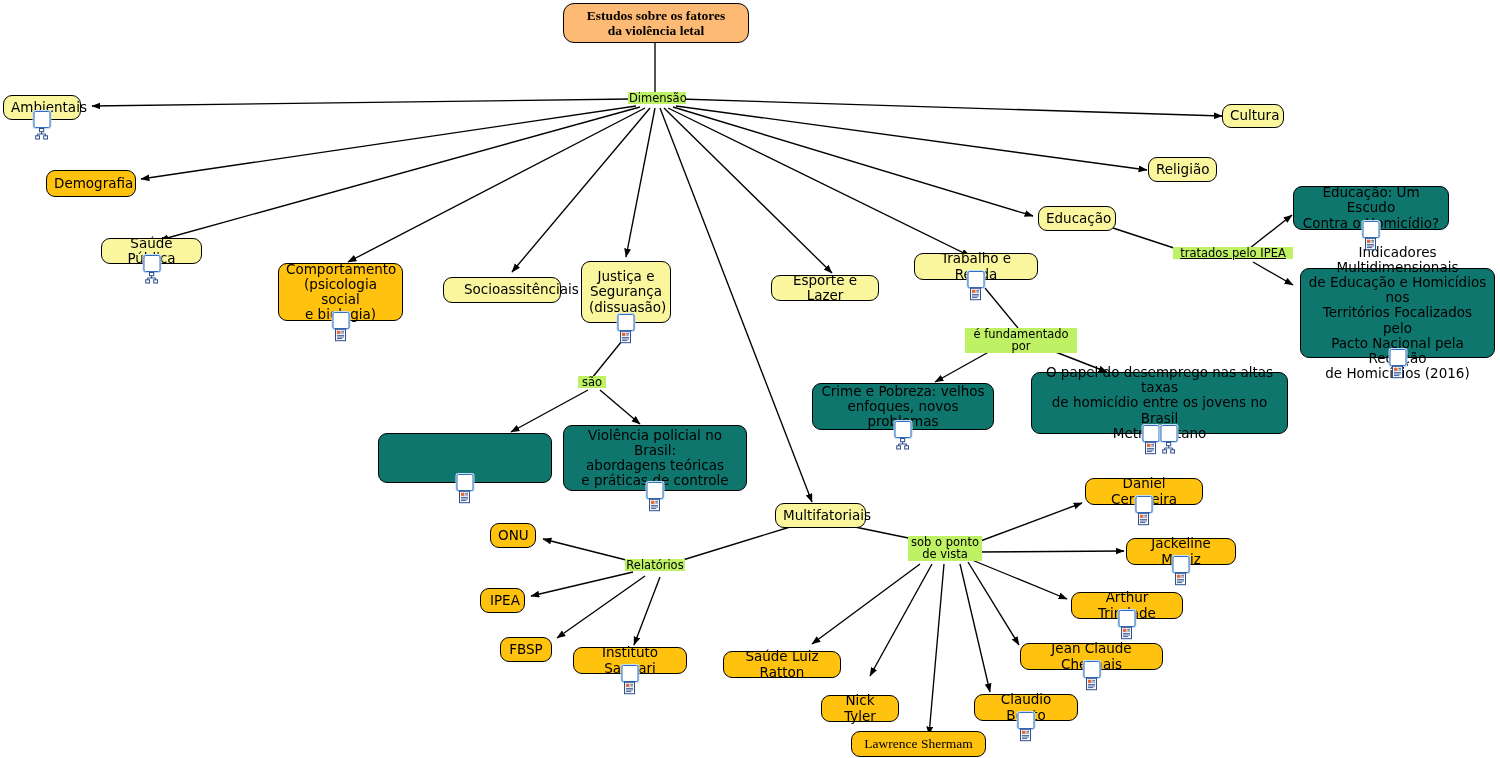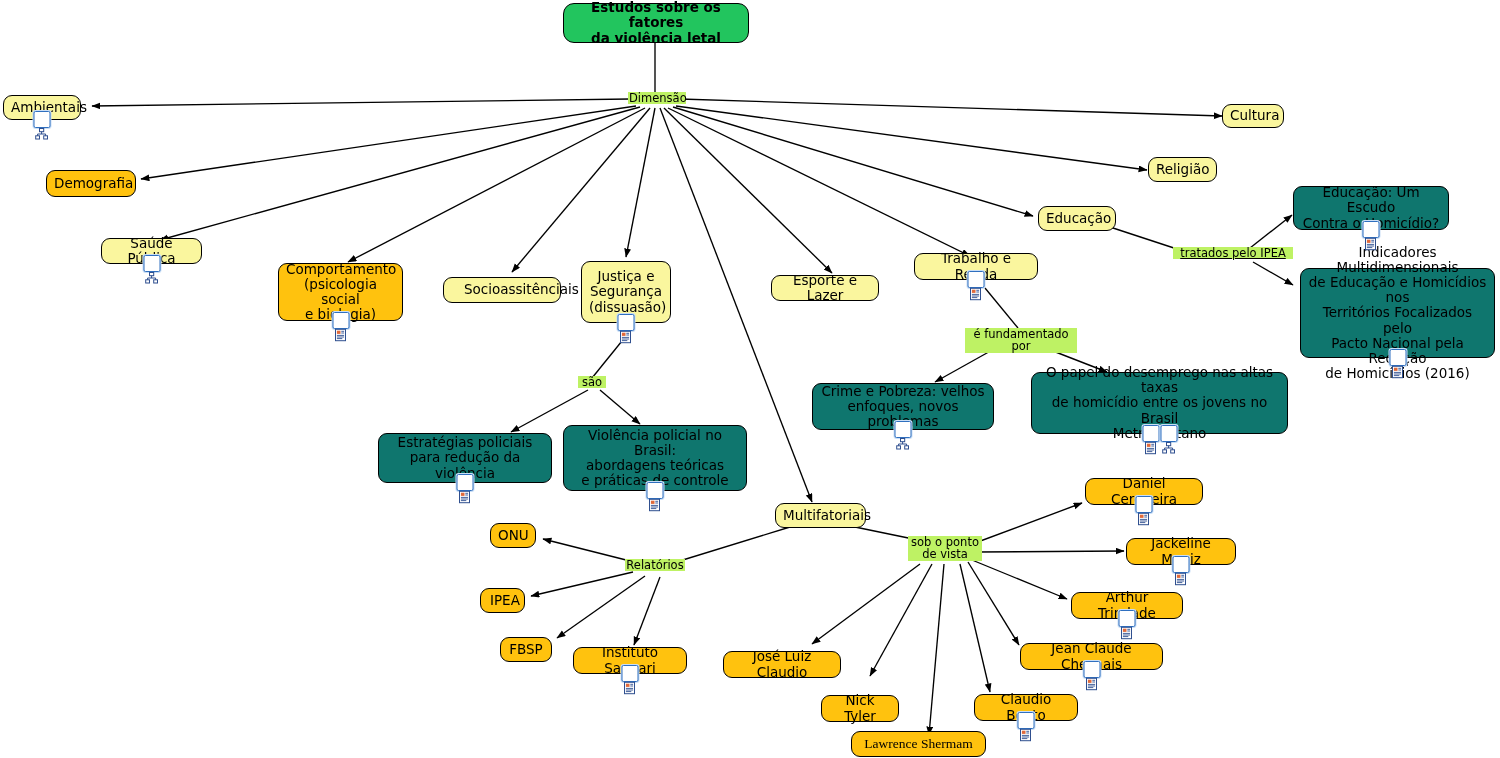--- a/index.html
+++ b/index.html
@@ -34,24 +34,25 @@
     display: flex;
     align-items: center;
     justify-content: center;
     text-align: center;
     color: #000000;
     line-height: 1.12;
     padding: 3px 7px;
     white-space: pre-line;
   }
   .node.root {
-    background: #22c55e;
+    background: #fdba74;
     font-weight: bold;
     font-size: 13.5px;
     border-radius: 11px;
+    font-family: Liberation Serif, serif;
   }
   .node.pale {
     background: #FAF69E;
     font-size: 13.5px;
   }
   .node.orange {
     background: #FFC20E;
     font-size: 13.5px;
   }
   .node.blue {
@@ -321,22 +322,20 @@
             <rect x="5" y="1.5" width="4.2" height="3.2" fill="#fff" stroke="#2F4F8F" stroke-width="1"></rect>
             <rect x="1.2" y="8.8" width="3.8" height="3.2" fill="#fff" stroke="#2F4F8F" stroke-width="1"></rect>
             <rect x="9.2" y="8.8" width="3.8" height="3.2" fill="#fff" stroke="#2F4F8F" stroke-width="1"></rect>
             <path d="M7.1,4.7 L7.1,7 M3.1,8.8 L3.1,7 L11.1,7 L11.1,8.8" stroke="#2F4F8F" stroke-width="1" fill="none"></path>
           </svg>
       </span>
     </span>
   </div>
 
   <div class="node blue" style="left:378px; top:433px; width:174px; height:50px;">
-    <span class="label">Estratégias policiais
-para redução da violência</span>
     <span class="badges">
       <span class="badge">
         <svg width="14" height="14" viewBox="0 0 14 14">
             <rect x="2" y="1.3" width="10" height="11.4" fill="#ffffff" stroke="#2F4F8F" stroke-width="1"></rect>
             <rect x="3.4" y="2.7" width="3.6" height="3.2" fill="#E06A3B"></rect>
             <path d="M7.8,3.3 H10.6 M7.8,5.0 H10.6 M3.4,7.4 H10.6 M3.4,9.0 H10.6 M3.4,10.6 H8.8" stroke="#2F4F8F" stroke-width="0.9"></path>
           </svg>
       </span>
     </span>
   </div>
@@ -444,21 +443,21 @@
         <svg width="14" height="14" viewBox="0 0 14 14">
             <rect x="2" y="1.3" width="10" height="11.4" fill="#ffffff" stroke="#2F4F8F" stroke-width="1"></rect>
             <rect x="3.4" y="2.7" width="3.6" height="3.2" fill="#E06A3B"></rect>
             <path d="M7.8,3.3 H10.6 M7.8,5.0 H10.6 M3.4,7.4 H10.6 M3.4,9.0 H10.6 M3.4,10.6 H8.8" stroke="#2F4F8F" stroke-width="0.9"></path>
           </svg>
       </span>
     </span>
   </div>
 
   <div class="node orange" style="left:723px; top:651px; width:118px; height:27px;">
-    <span class="label">José Luiz Claudio</span>
+    <span class="label">Saúde Luiz Ratton</span>
   </div>
 
   <div class="node orange" style="left:821px; top:695px; width:78px; height:27px;">
     <span class="label">Nick Tyler</span>
   </div>
 
   <div class="node orange" style="left:851px; top:731px; width:135px; height:26px;font-family:Liberation Serif, serif;">
     <span class="label">Lawrence Shermam</span>
   </div>
 

